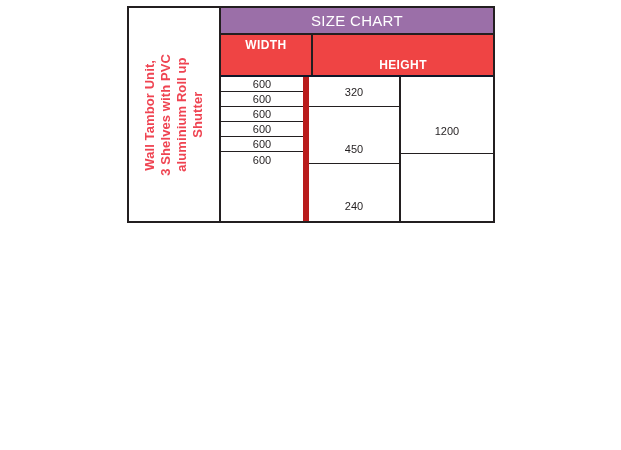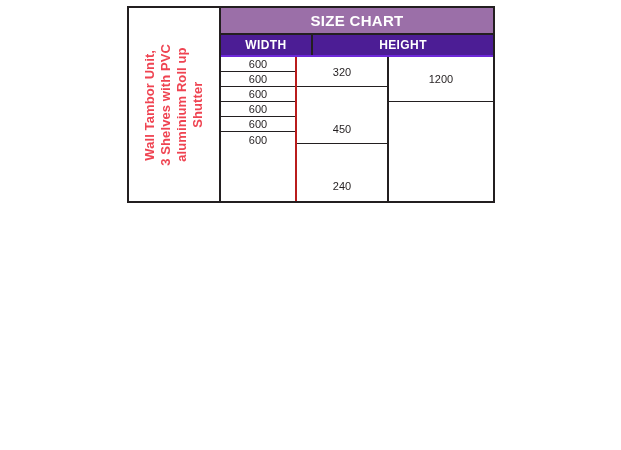--- a/index.html
+++ b/index.html
@@ -49,70 +49,70 @@
     white-space: pre-line;
   }
   .right {
     flex: 1;
     display: flex;
     flex-direction: column;
   }
   .title-row {
     background: #9b6fa8;
     color: #ffffff;
-    font-weight: bold;
+    font-weight: normal;
     font-size: 15px;
     text-align: center;
     padding: 4px 0 4px 0;
     border-bottom: 2px solid #231f20;
     letter-spacing: 0.3px;
   }
   .head-row {
     display: flex;
-    background: #4c1d95;
-    border-bottom: 2px solid #6d28d9;
+    background: #ef4444;
+    border-bottom: 2px solid #0f172a;
   }
   .head-cell {
     color: #ffffff;
     font-weight: bold;
     font-size: 12px;
     text-align: center;
     padding: 3px 0;
     letter-spacing: 0.4px;
   }
   .col-w { width: 92px; box-sizing: border-box; border-right: 2px solid #231f20; }
   .col-d { width: 92px; box-sizing: border-box; border-right: 2px solid #231f20; }
-  .col-h { flex: 1; box-sizing: border-box; }
+  .col-h { flex: 1; box-sizing: border-box; margin-top: 20px; }
 
   .body-grid {
     display: flex;
     flex-direction: row;
   }
   .col {
     display: flex;
     flex-direction: column;
   }
-  .col.widths { width: 76px; box-sizing: border-box; border-right: 2px solid #b91c1c; }
+  .col.widths { width: 88px; box-sizing: border-box; border-right: 6px solid #b91c1c; }
   .col.depths { width: 92px; box-sizing: border-box; border-right: 2px solid #231f20; gap: 27px; }
   .col.heights { flex: 1; box-sizing: border-box; }
 
   .cell {
     font-size: 11px;
     color: #231f20;
     text-align: center;
     display: flex;
     align-items: center;
     justify-content: center;
     box-sizing: border-box;
     border-bottom: 1px solid #231f20;
   }
   .cell.last { border-bottom: none; }
   .w-cell { height: 15px; }
   .d-cell { height: 30px; }
-  .h-cell-1 { height: 45px; }
+  .h-cell-1 { height: 45px; margin-top: 32px; }
   .h-cell-2 { height: 45px; }
 </style>
 </head>
 <body>
 
 <div id="wrap">
 
   <div class="table-box">
 
     <div class="vcell">

